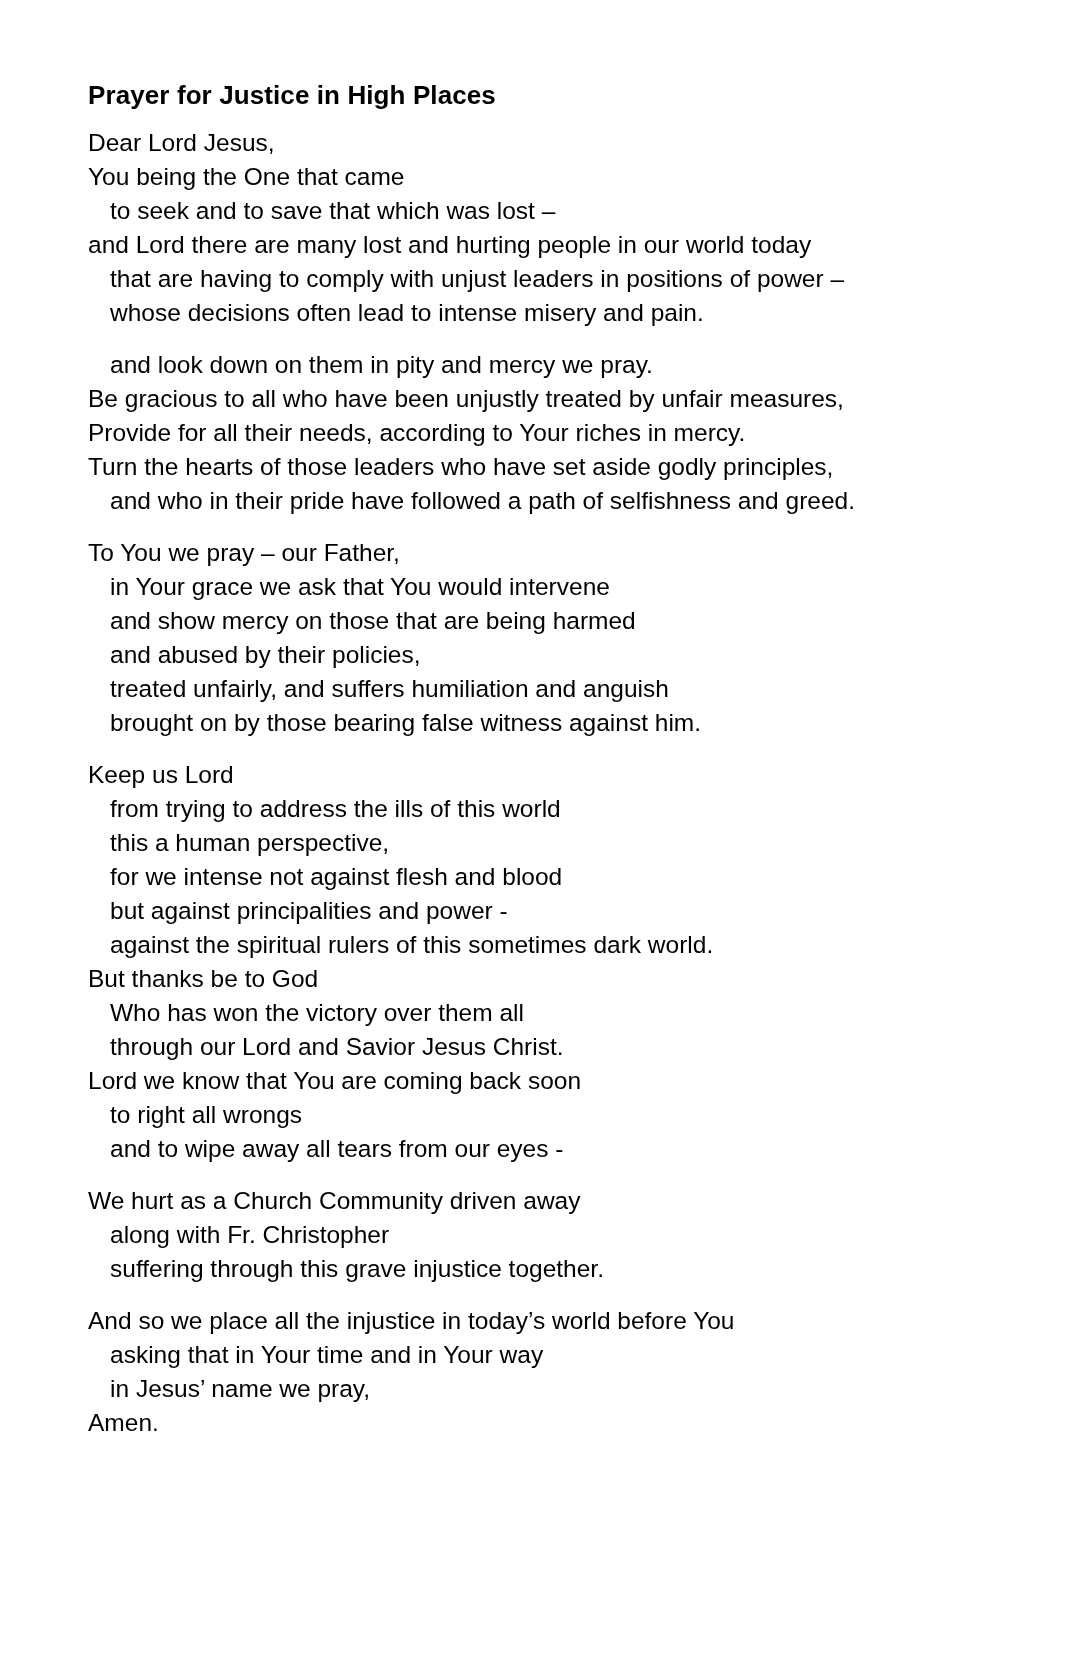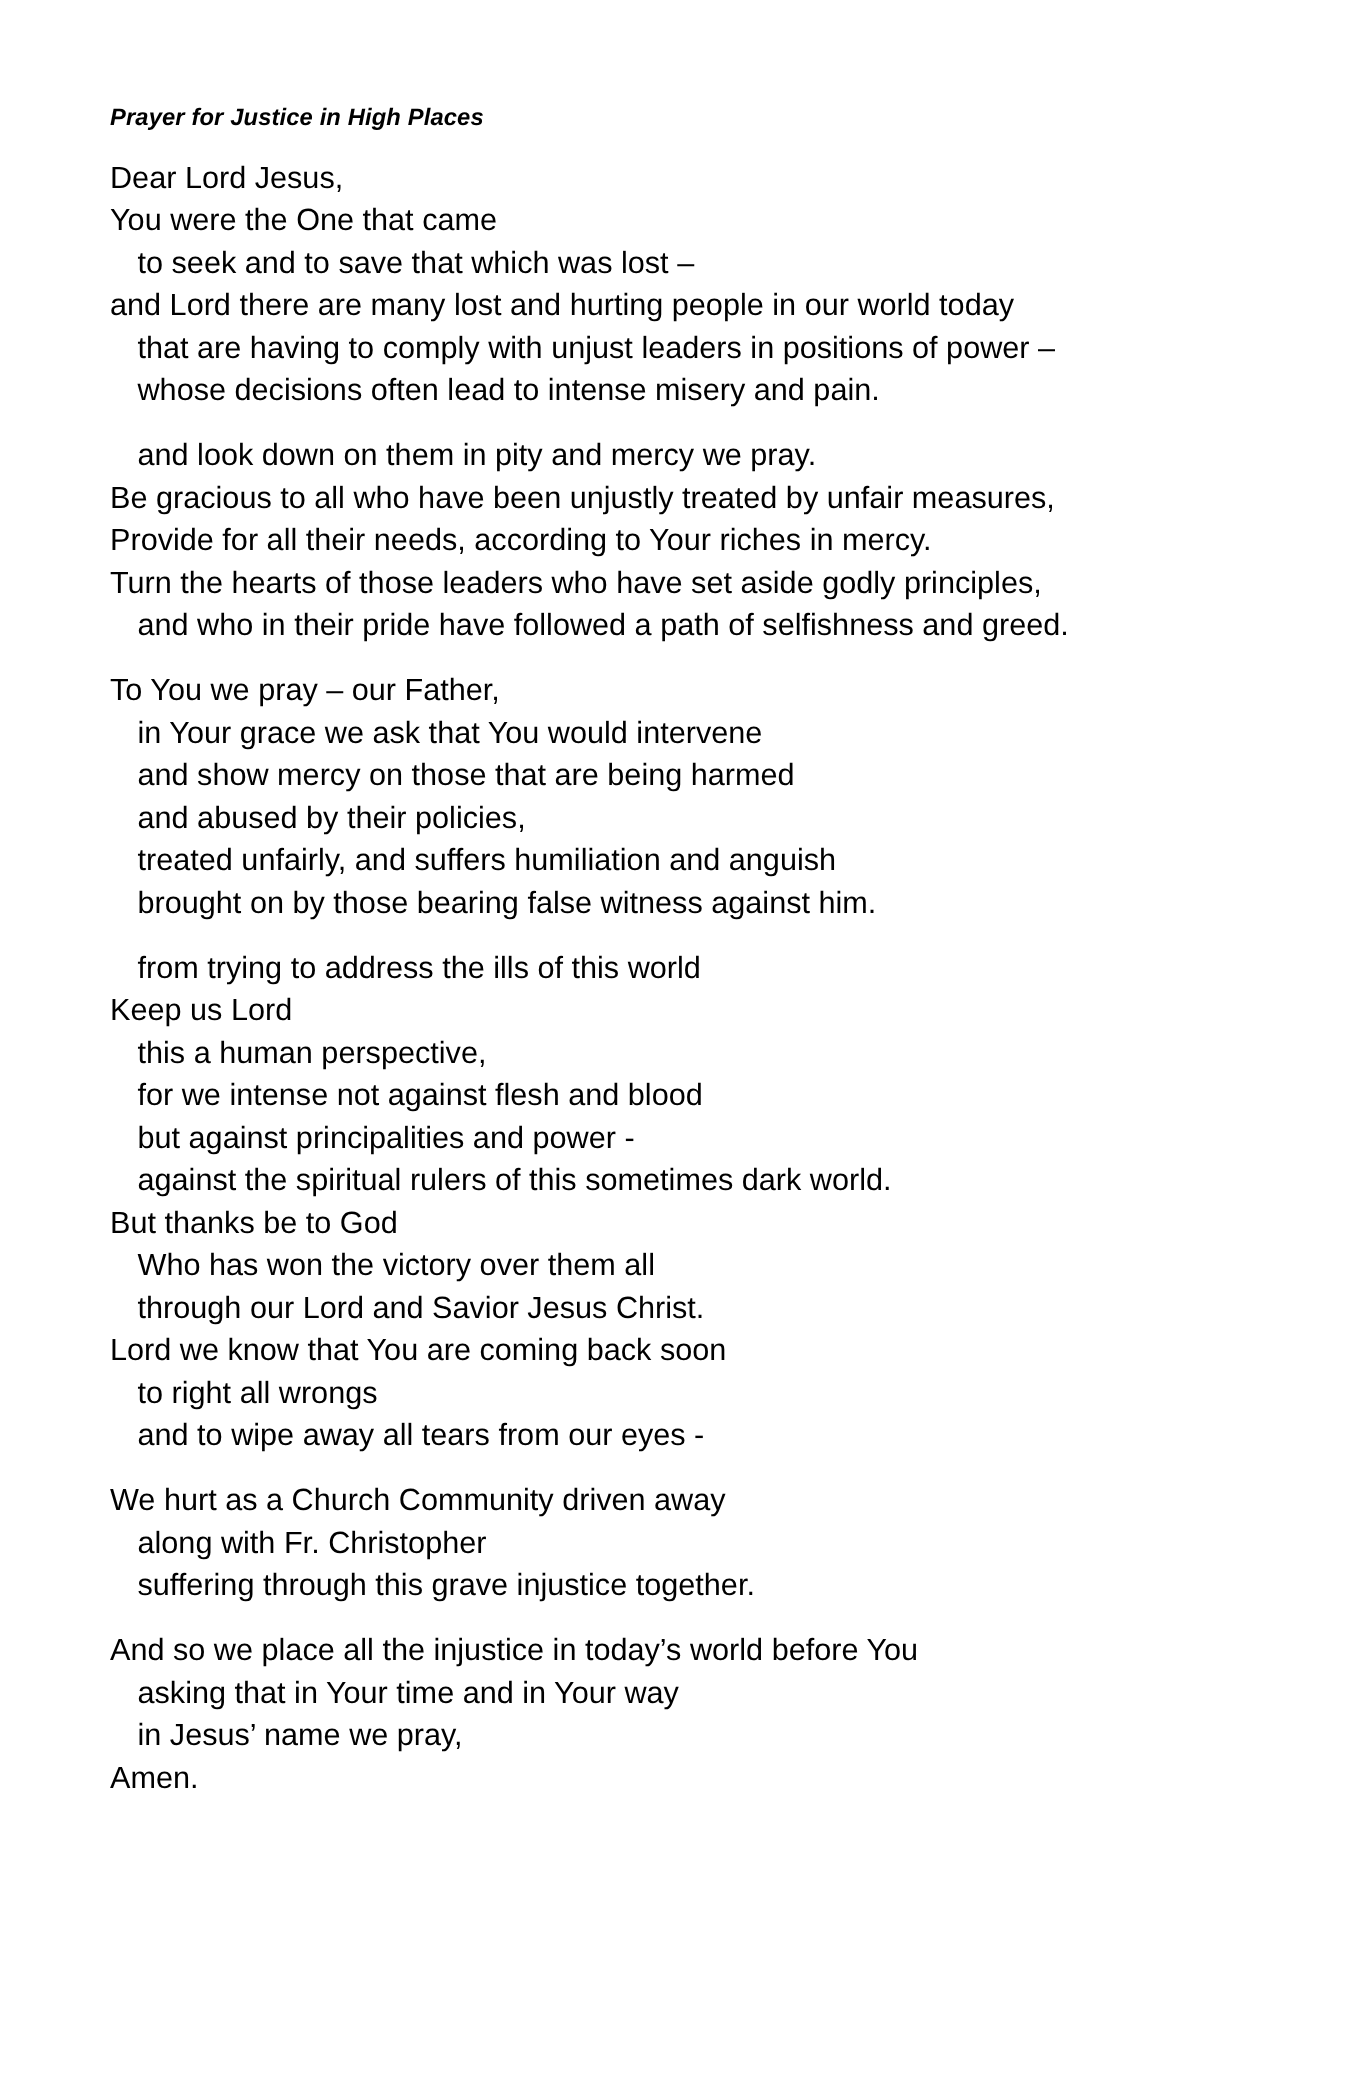--- a/index.html
+++ b/index.html
@@ -17,27 +17,26 @@
   }
   .page {
     position: relative;
     width: 1086px;
     height: 1678px;
     background: #ffffff;
     box-sizing: border-box;
     padding: 78px 88px 0 88px;
   }
   .doc-title {
-    font-size: 19px;
+    font-size: 26px;
     font-weight: bold;
     line-height: 34px;
     letter-spacing: 0.1px;
     margin: 0 0 14px 0;
     white-space: pre;
-    font-style: italic;
   }
   .stanza {
     margin: 0 0 18px 0;
   }
   .stanza:last-child {
     margin-bottom: 0;
   }
   .line {
     font-size: 24.5px;
     font-weight: normal;
@@ -50,21 +49,21 @@
   }
 </style>
 </head>
 <body>
 
 <div class="page">
   <h1 class="doc-title">Prayer for Justice in High Places</h1>
   <div class="body-text">
       <div class="stanza">
         <div class="line">Dear Lord Jesus,</div>
-        <div class="line">You were the One that came</div>
+        <div class="line">You being the One that came</div>
         <div class="line indent-1">to seek and to save that which was lost –</div>
         <div class="line">and Lord there are many lost and hurting people in our world today</div>
         <div class="line indent-1">that are having to comply with unjust leaders in positions of power –</div>
         <div class="line indent-1">whose decisions often lead to intense misery and pain.</div>
       </div>
       <div class="stanza">
         <div class="line indent-1">and look down on them in pity and mercy we pray.</div>
         <div class="line">Be gracious to all who have been unjustly treated by unfair measures,</div>
         <div class="line">Provide for all their needs, according to Your riches in mercy.</div>
         <div class="line">Turn the hearts of those leaders who have set aside godly principles,</div>
@@ -72,22 +71,22 @@
       </div>
       <div class="stanza">
         <div class="line">To You we pray – our Father,</div>
         <div class="line indent-1">in Your grace we ask that You would intervene</div>
         <div class="line indent-1">and show mercy on those that are being harmed</div>
         <div class="line indent-1">and abused by their policies,</div>
         <div class="line indent-1">treated unfairly, and suffers humiliation and anguish</div>
         <div class="line indent-1">brought on by those bearing false witness against him.</div>
       </div>
       <div class="stanza">
+        <div class="line">Keep us Lord</div>
         <div class="line indent-1">from trying to address the ills of this world</div>
-        <div class="line">Keep us Lord</div>
         <div class="line indent-1">this a human perspective,</div>
         <div class="line indent-1">for we intense not against flesh and blood</div>
         <div class="line indent-1">but against principalities and power -</div>
         <div class="line indent-1">against the spiritual rulers of this sometimes dark world.</div>
         <div class="line">But thanks be to God</div>
         <div class="line indent-1">Who has won the victory over them all</div>
         <div class="line indent-1">through our Lord and Savior Jesus Christ.</div>
         <div class="line">Lord we know that You are coming back soon</div>
         <div class="line indent-1">to right all wrongs</div>
         <div class="line indent-1">and to wipe away all tears from our eyes -</div>

